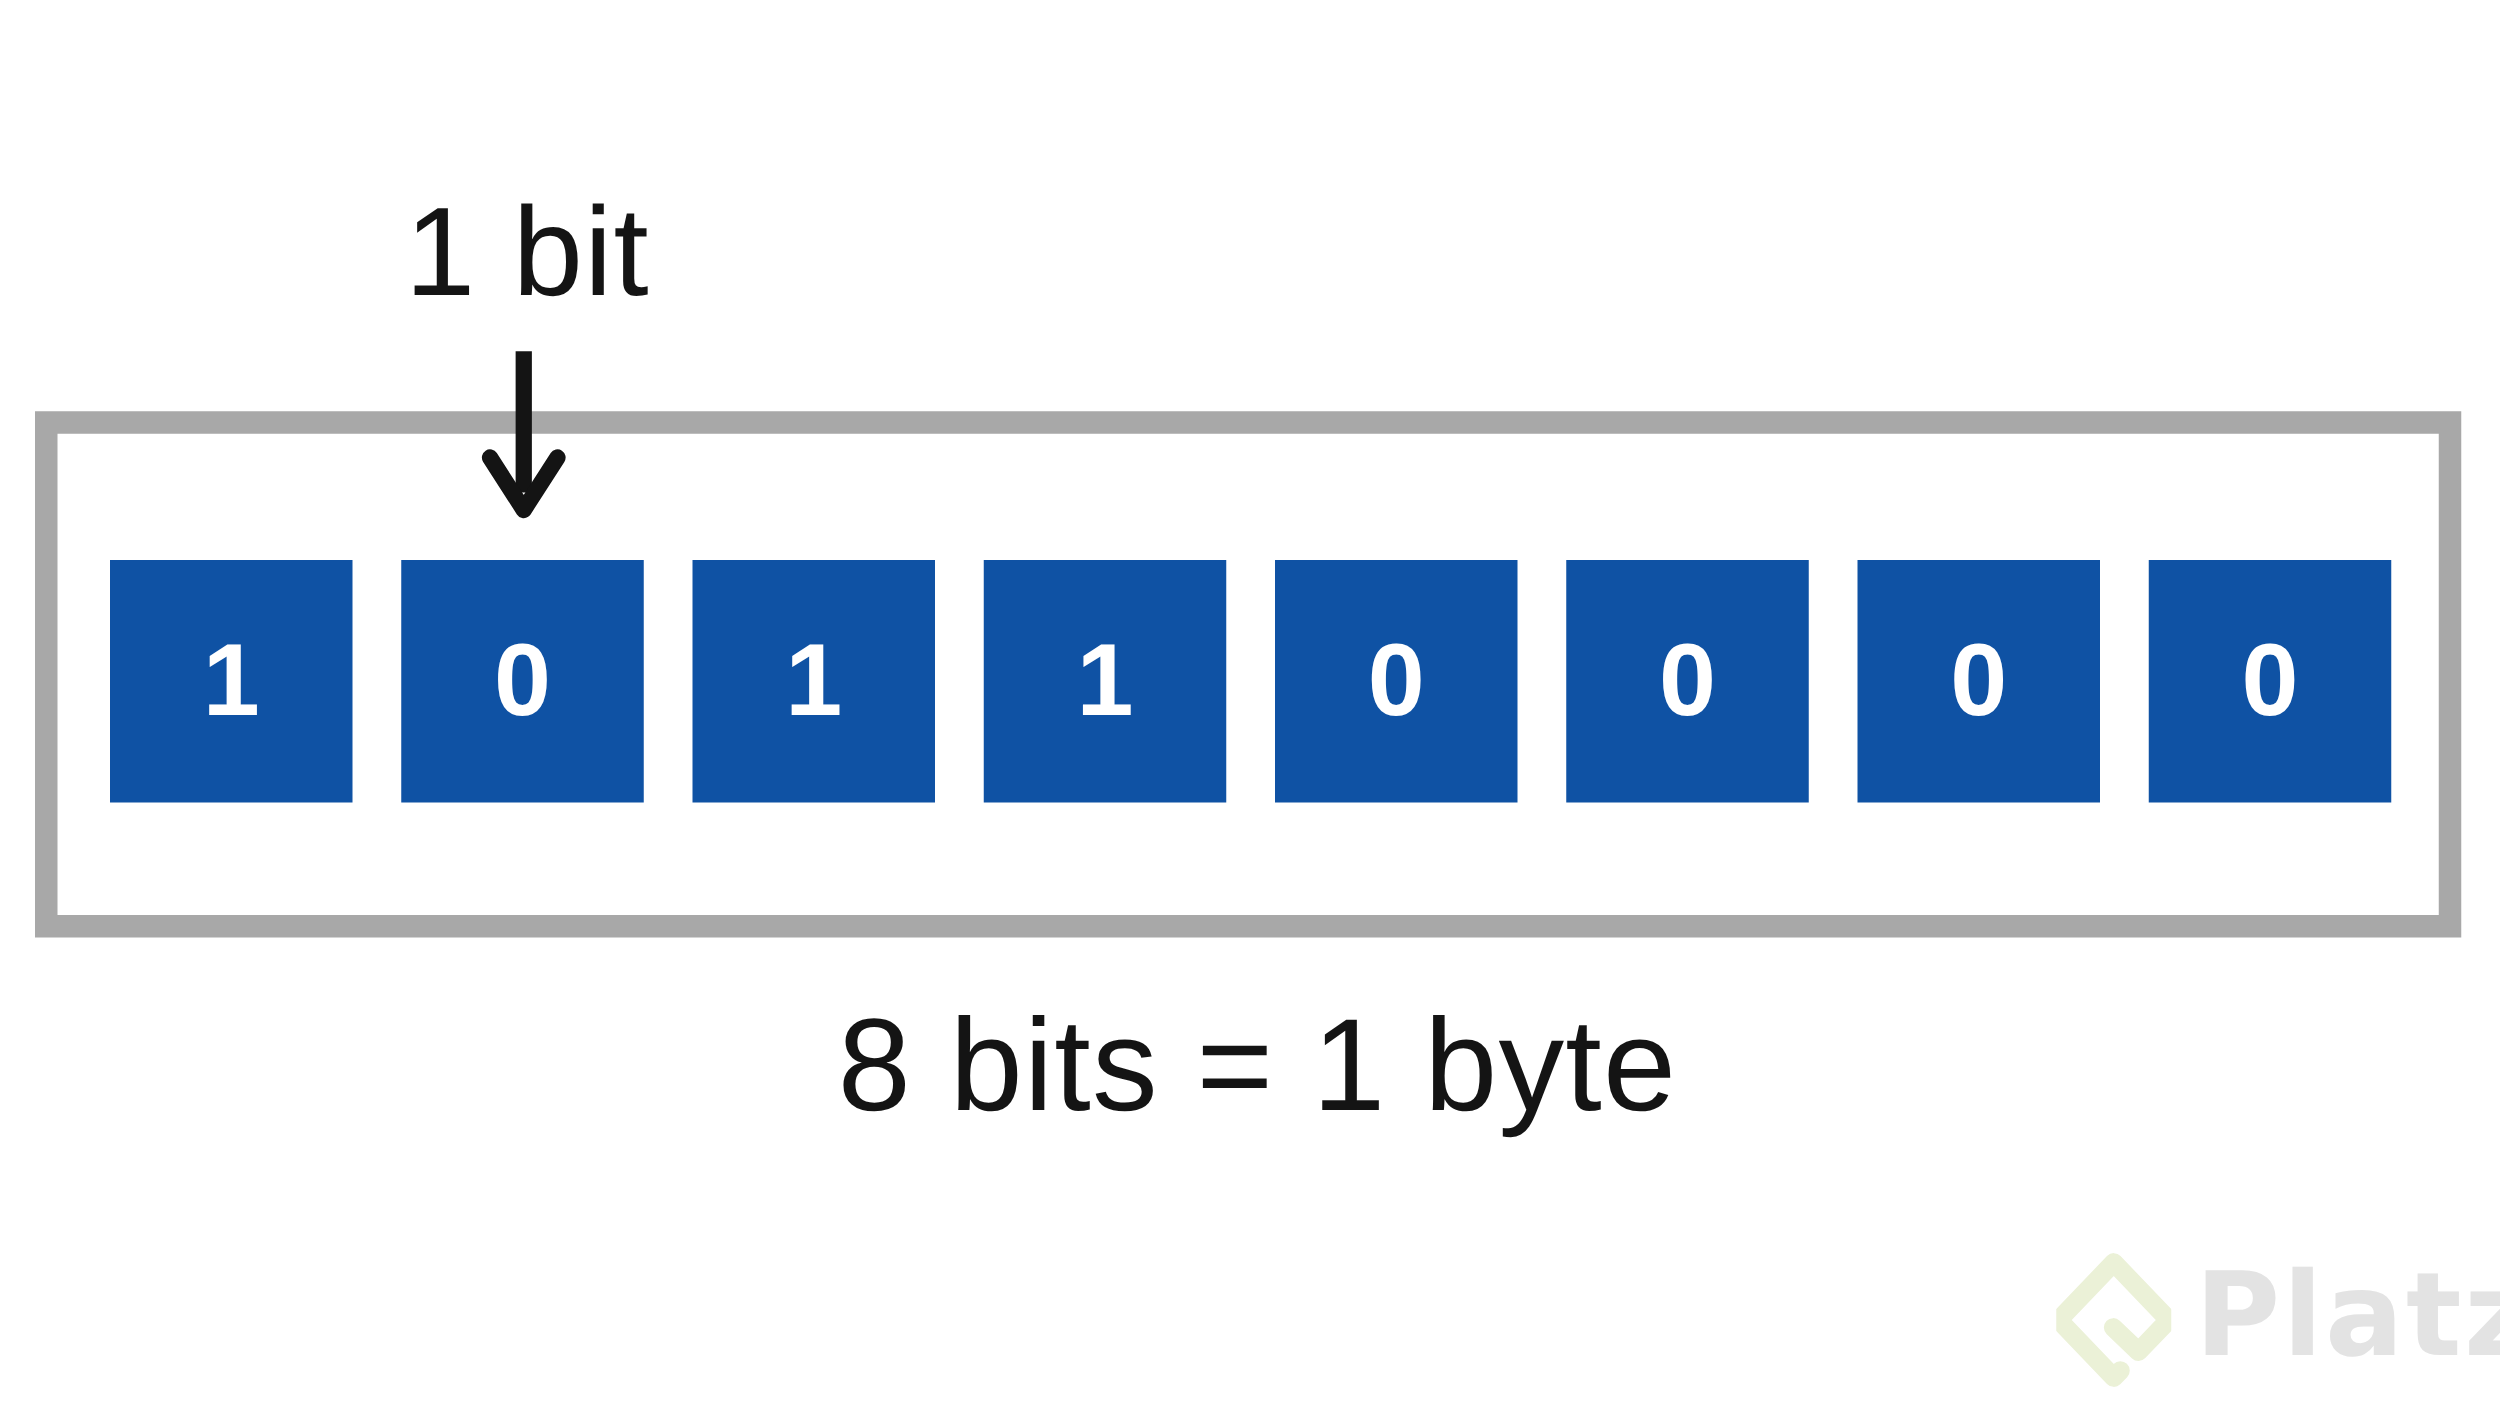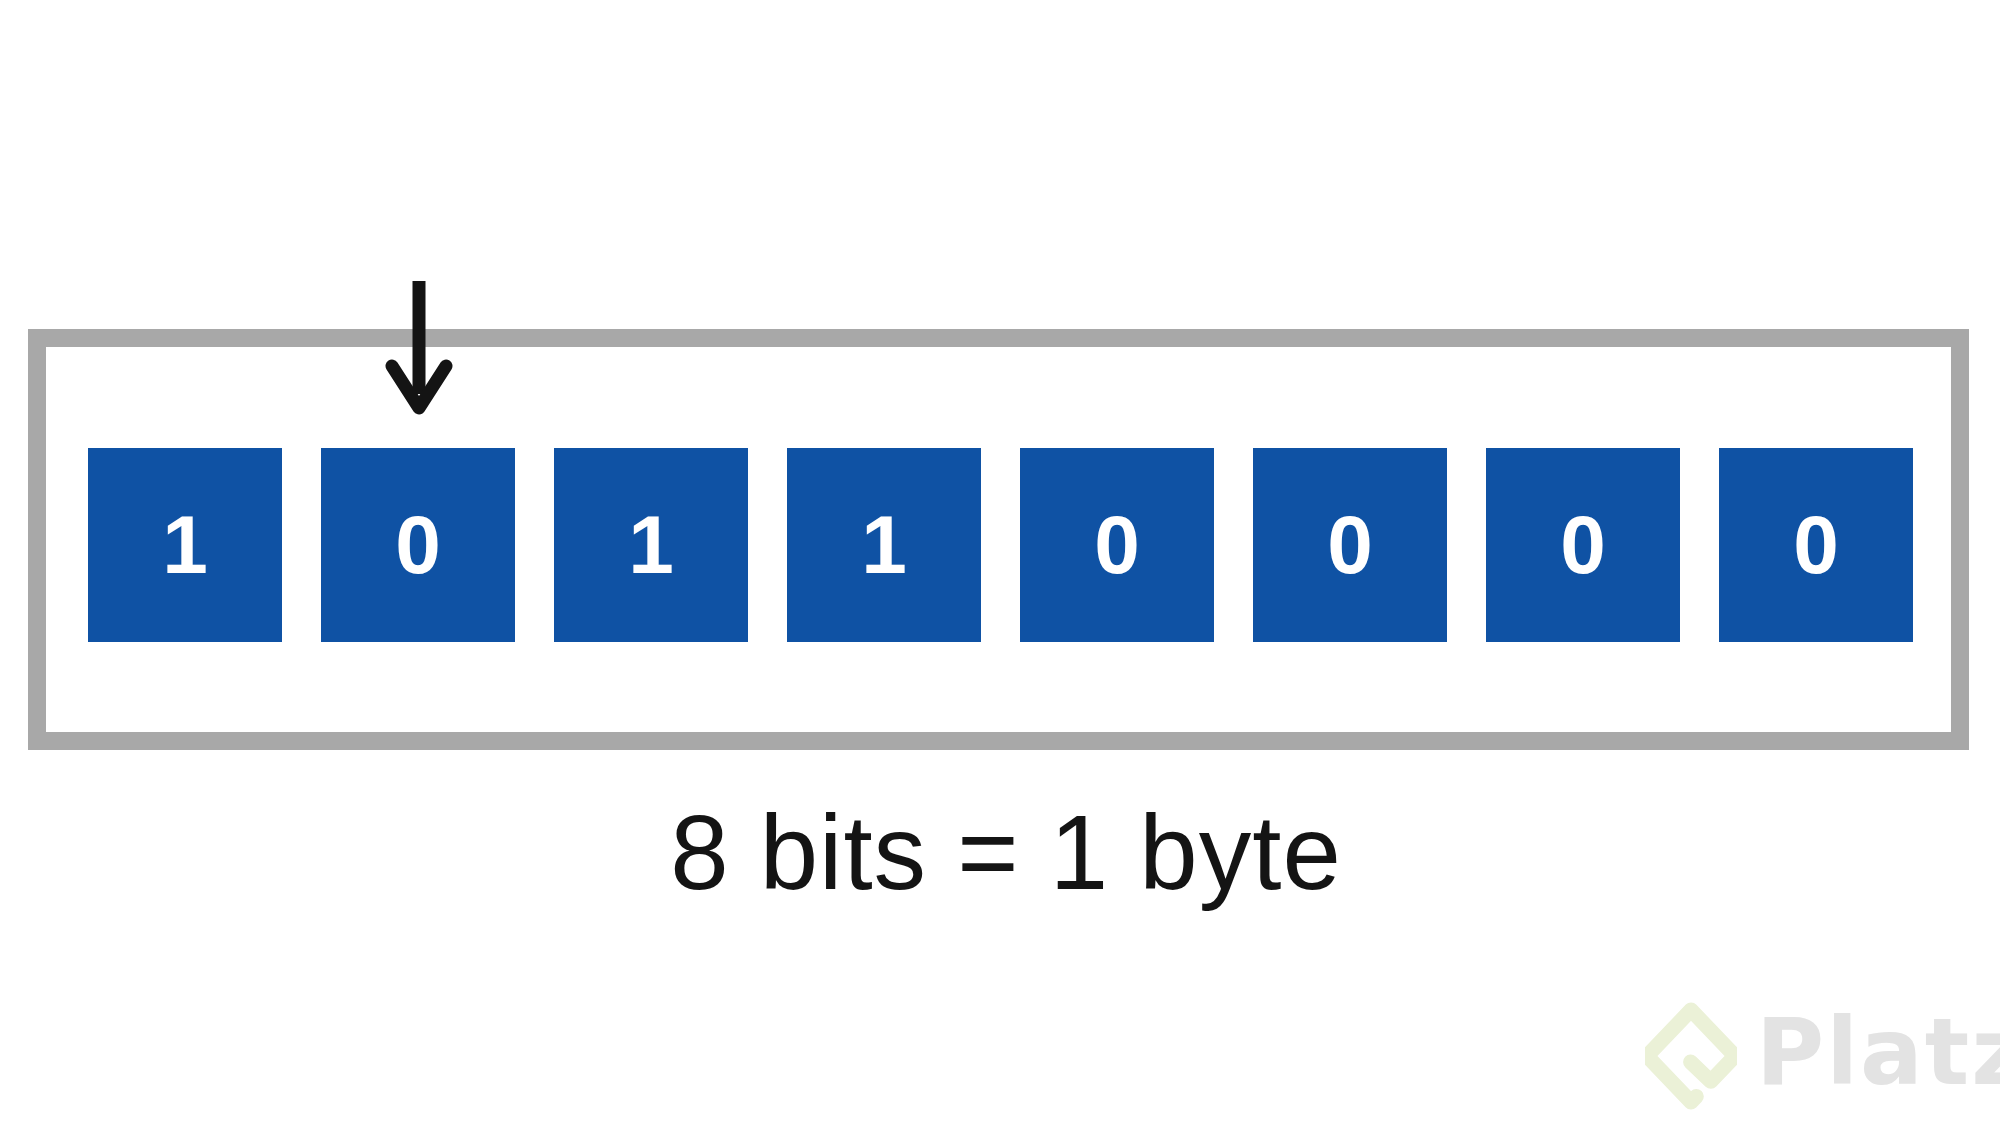--- a/index.html
+++ b/index.html
@@ -51,20 +51,21 @@
     font-family:"DejaVu Sans", sans-serif;
     font-size:93px;font-weight:bold;line-height:1;color:var(--watermark_text);
     letter-spacing:2px;
   }
 </style>
 </head>
 <body>
 
 <div class="canvas">
 
+  <div class="bit-label">1 bit</div>
 
   <svg class="arrow" width="72" height="140" viewBox="0 0 72 140" aria-hidden="true">
     <path d="M36 5 V118" stroke="#141414" stroke-width="13" fill="none" stroke-linecap="butt"></path>
     <path d="M9 90 L36 132 L63 90" stroke="#141414" stroke-width="13" fill="none" stroke-linecap="round" stroke-linejoin="round"></path>
   </svg>
 
   <div class="byte-frame"></div>
 
   <div class="bit-row">
 

